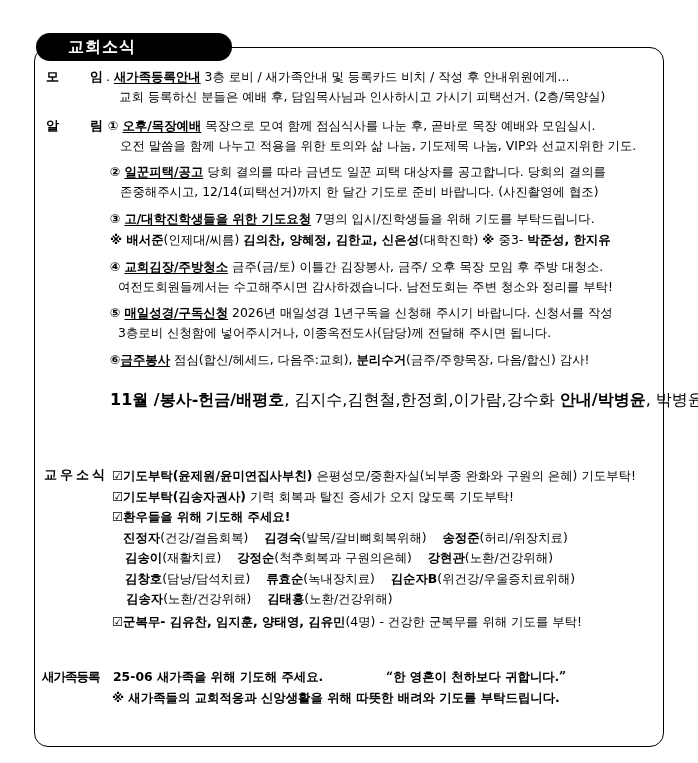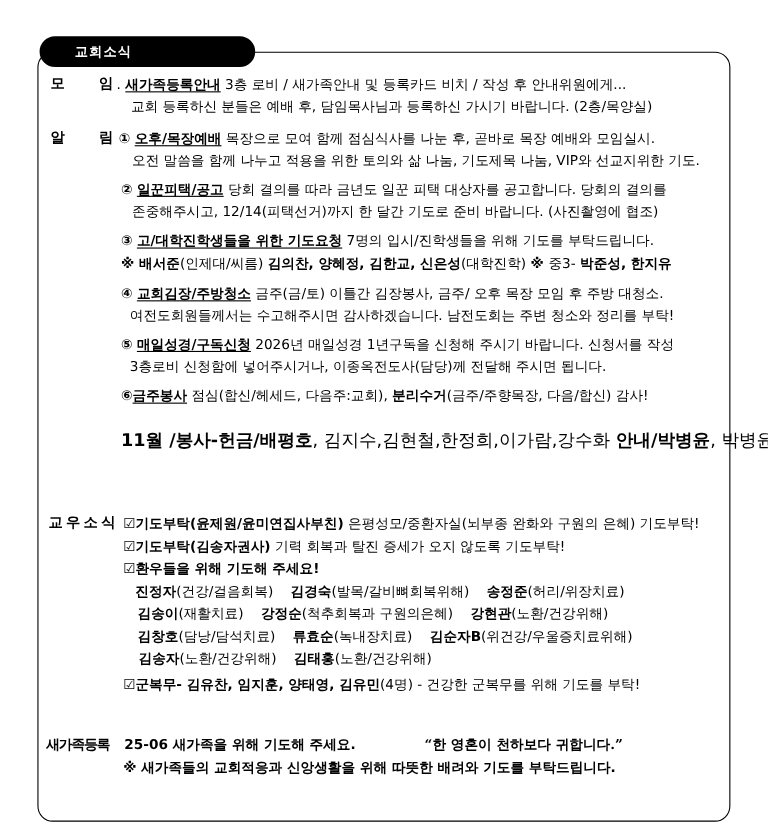--- a/index.html
+++ b/index.html
@@ -3,42 +3,42 @@
 <meta charset="utf-8">
 <style>
   html, body { margin:0; padding:0; background:#ffffff; }
   body { width:698px; height:763px; position:relative; overflow:hidden;
          font-family:"DejaVu Sans", "Liberation Sans", sans-serif; color:#000; }
   .frame { position:absolute; left:34px; top:47px; width:630px; height:700px;
            border:1.5px solid #000; border-radius:14px; box-sizing:border-box; }
   .tab { position:absolute; left:36px; top:33px; width:196px; height:28px;
          background:#000; border-radius:14px 14px 14px 14px; }
   .tab-title { position:absolute; left:68px; top:35px; color:#fff; font-weight:bold;
-               font-size:12px; letter-spacing:1px; line-height:24px; }
+               font-size:16px; letter-spacing:1px; line-height:24px; }
   .row { position:absolute; font-size:12.4px; line-height:17px; white-space:nowrap; }
   .label { position:absolute; font-weight:bold; font-size:13px; line-height:17px; white-space:nowrap; }
   .b { font-weight:bold; }
   .u { text-decoration:underline; text-underline-offset:2px; }
   .quote { font-family:"DejaVu Serif", "Liberation Serif", serif; font-weight:bold; }
   .spaced { letter-spacing:3px; }
 </style>
 </head>
 <body>
 
 <div class="frame"></div>
 <div class="tab"></div>
 <div class="tab-title">교회소식</div>
 
 <div class="label" style="left:46px; top:68px;">모</div>
 <div class="label" style="left:90px; top:68px;">임</div>
 <div class="row" style="left:106px; top:68px;">
   <span>.</span>
   <span class="b u">새가족등록안내</span><span> 3층 로비 / 새가족안내 및 등록카드 비치 / 작성 후 안내위원에게...</span>
 </div>
-<div class="row" style="left:119px; top:88px;">교회 등록하신 분들은 예배 후, 담임목사님과 등록하신 가시기 바랍니다. (2층/목양실)</div>
+<div class="row" style="left:119px; top:88px;">교회 등록하신 분들은 예배 후, 담임목사님과 인사하시고 가시기 피택선거. (2층/목양실)</div>
 
 <div class="label" style="left:46px; top:117px;">알</div>
 <div class="label" style="left:90px; top:117px;">림</div>
 
 <div class="row" style="left:108px; top:117px;">
   <span class="b">①</span>
   <span class="b u">오후/목장예배</span><span> 목장으로 모여 함께 점심식사를 나눈 후, 곧바로 목장 예배와 모임실시.</span>
 </div>
 <div class="row" style="left:120px; top:137px;">오전 말씀을 함께 나누고 적용을 위한 토의와 삶 나눔, 기도제목 나눔, VIP와 선교지위한 기도.</div>
 

